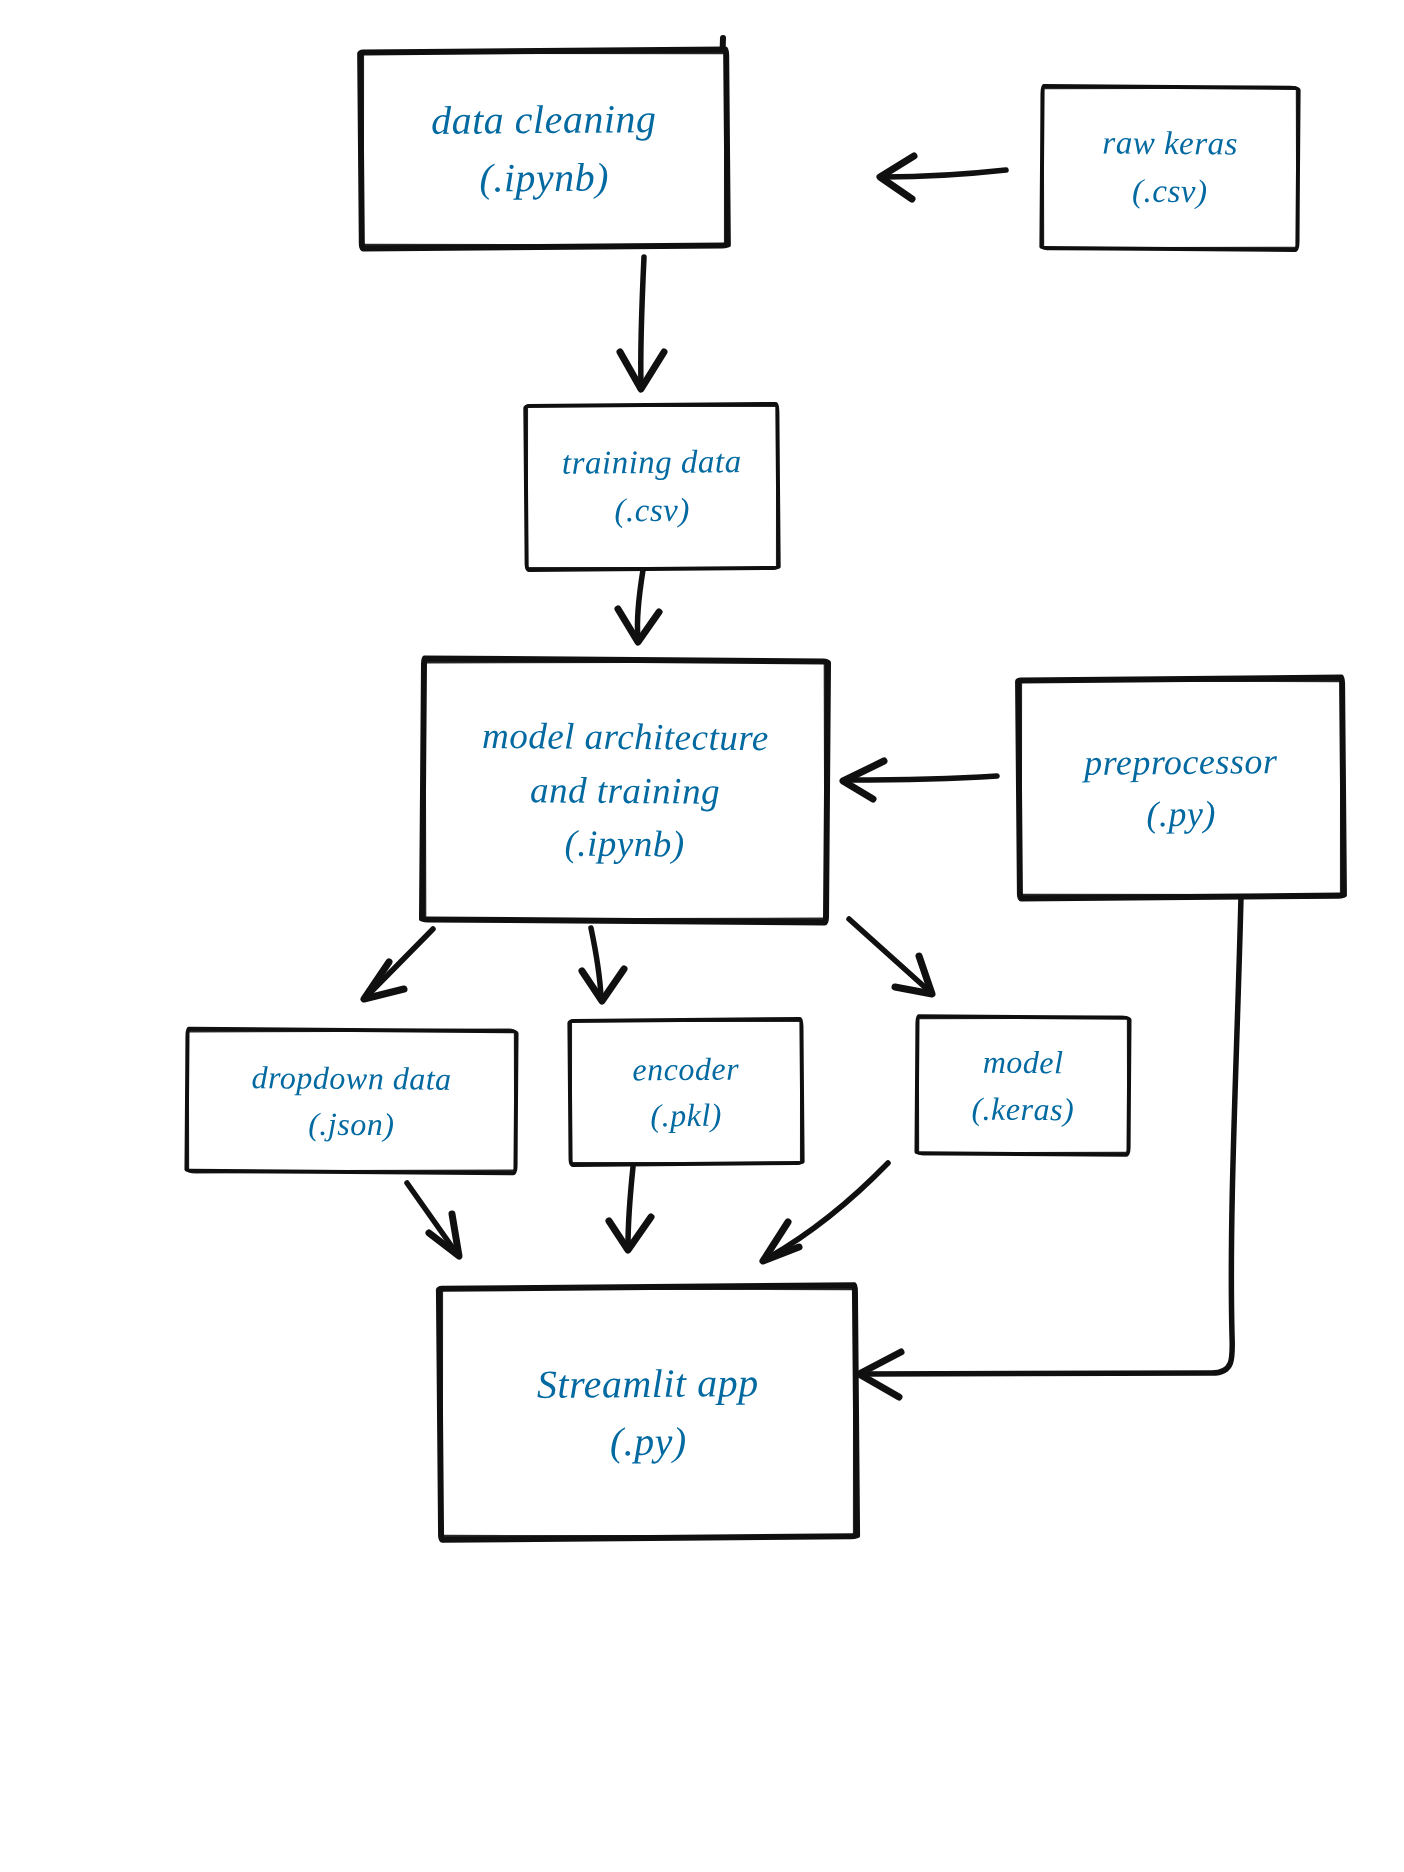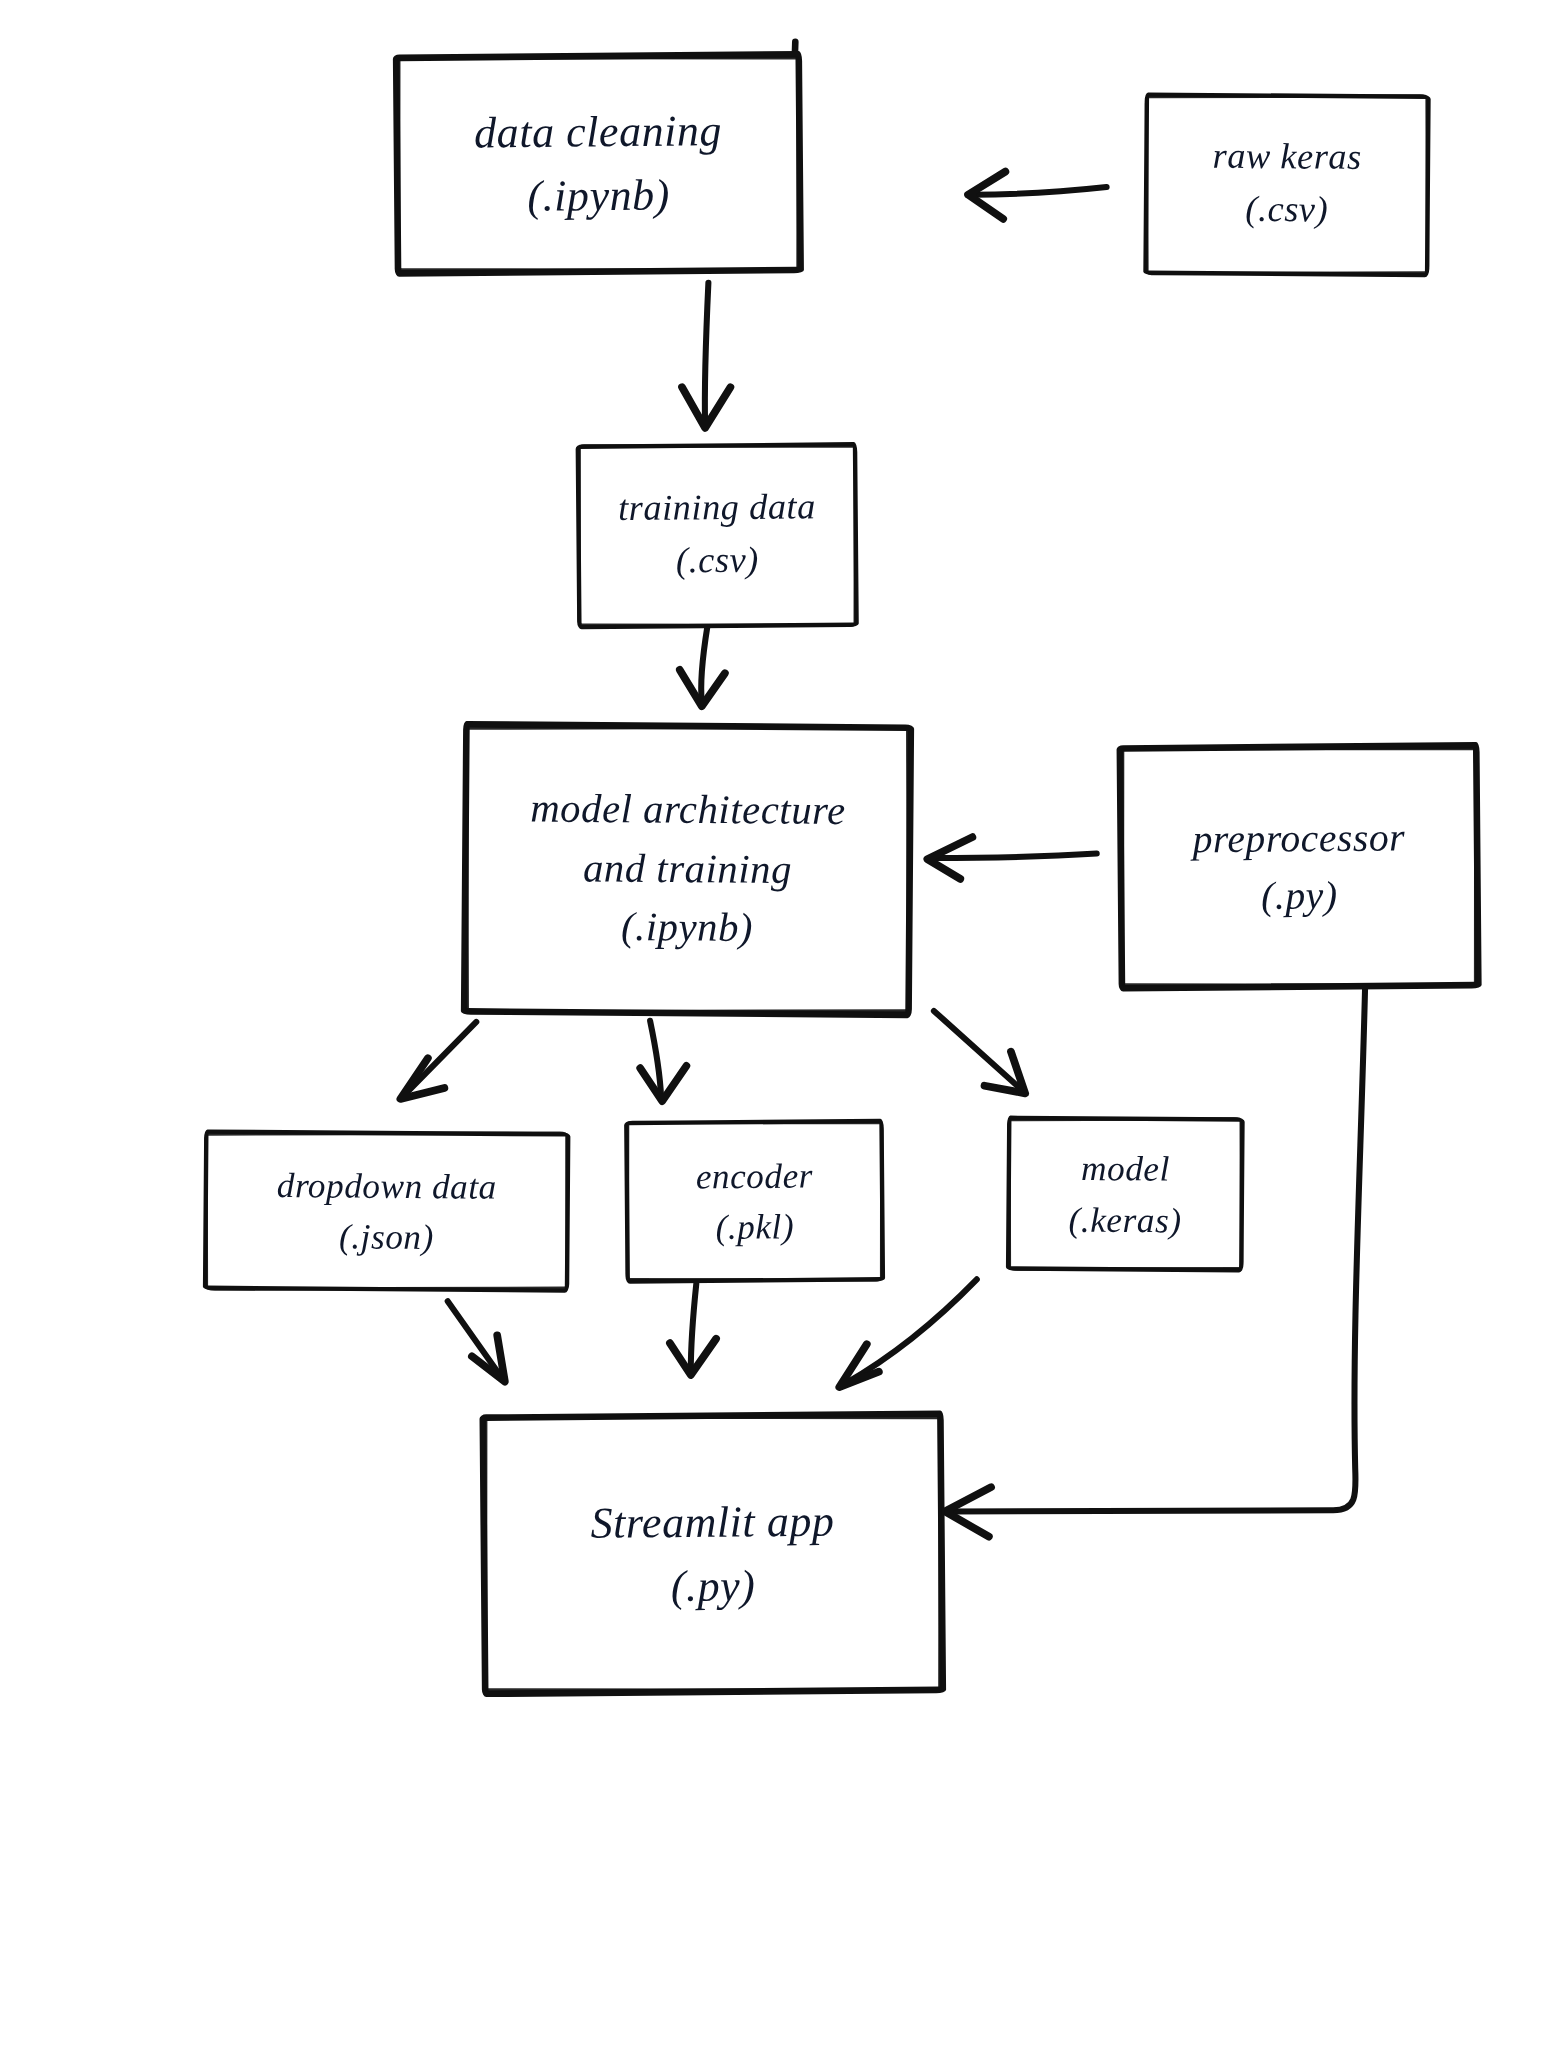--- a/index.html
+++ b/index.html
@@ -1,21 +1,21 @@
 <!DOCTYPE html>
 <html><head>
 <meta charset="utf-8">
 <style>
   html,body{margin:0;padding:0;background:#ffffff;}
   .canvas{
     position:relative;
     width:1404px;height:1872px;
     background:#ffffff;
     font-family:"Liberation Serif", serif;
-    color:#0f172a;
+    color:#0369a1;
     overflow:hidden;
   }
   svg.wires{position:absolute;left:0;top:0;width:1404px;height:1872px;pointer-events:none;}
   svg.wires path{fill:none;stroke:#101010;stroke-linecap:round;stroke-linejoin:round;}
   svg.wires .shaft{stroke-width:5.5;}
   svg.wires .head{stroke-width:7;}
   svg.wires .sketch{stroke-width:6;}
 
   .node{
     position:absolute;

